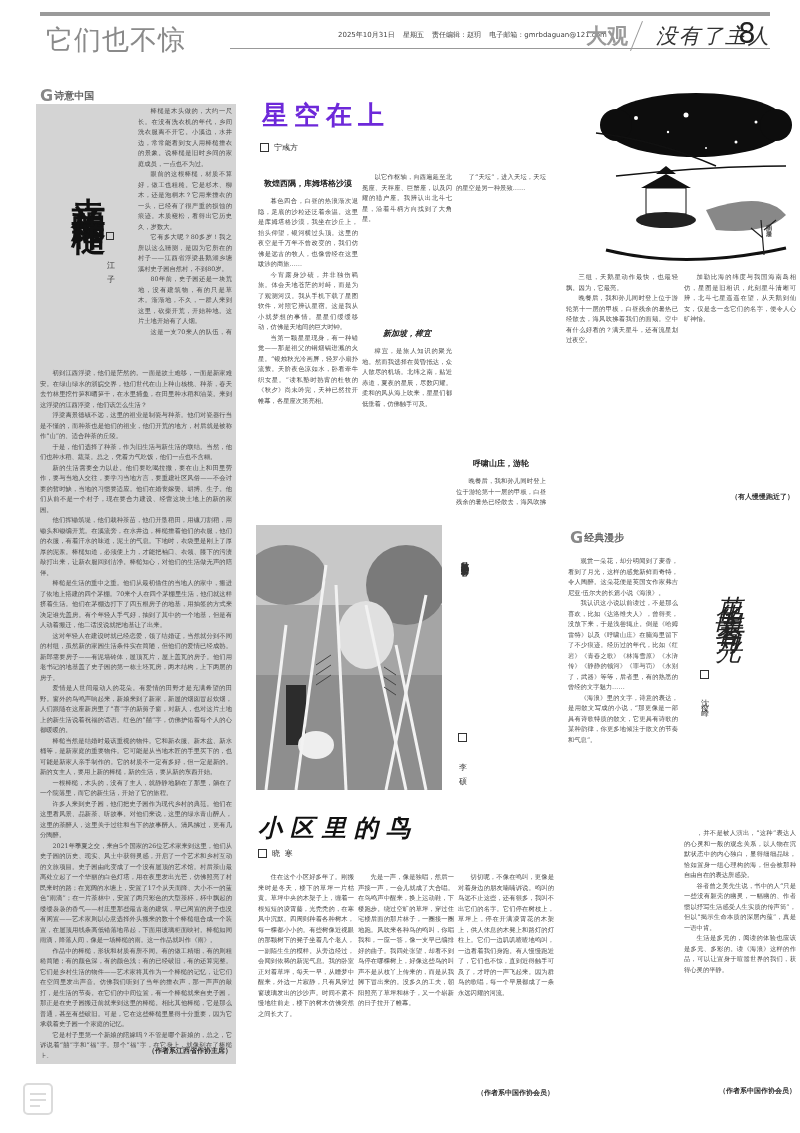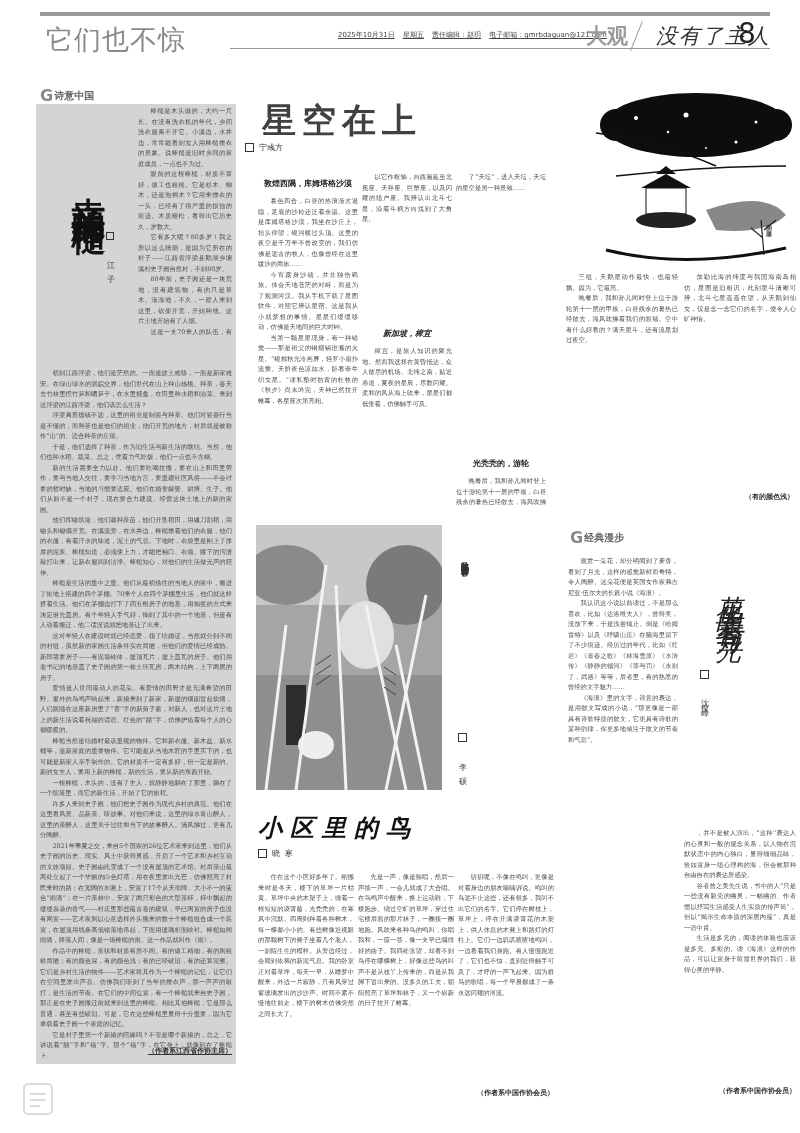--- a/index.html
+++ b/index.html
@@ -6,40 +6,40 @@
   body {
     width: 800px; height: 1133px; background: #ffffff; position: relative; overflow: hidden;
     font-family: "DejaVu Serif", "Liberation Serif", serif; color: #2a2a2a;
   }
   .abs { position: absolute; }
   
   .top-bar { left: 40px; top: 12px; width: 730px; height: 4px; background: #9a9a9a; }
   .mast-title { left: 46px; top: 22px; font-size: 27px; letter-spacing: 1px; color: #8a8a8a; font-family: "DejaVu Serif", serif; }
   .mast-line { left: 230px; top: 48px; width: 540px; height: 1px; background: #999; }
   .mast-meta { left: 338px; top: 30px; font-size: 7px; color: #444; font-family: "DejaVu Sans", sans-serif; white-space: nowrap; }
-  .mast-meta span { margin-right: 6px; text-decoration: underline; }
+  .mast-meta span { margin-right: 6px; }
   .mast-section { left: 586px; top: 22px; font-size: 21px; color: #9a9a9a; font-family: "DejaVu Sans", sans-serif; font-weight: bold; }
   .mast-divider { left: 636px; top: 20px; width: 1px; height: 32px; background: #999; transform: rotate(22deg); }
   .mast-logo { left: 656px; top: 22px; font-size: 21px; color: #333; font-style: italic; letter-spacing: 2px; font-family: "DejaVu Serif", serif; }
   .mast-page { left: 738px; top: 17px; font-size: 28px; color: #222; font-family: "DejaVu Sans", sans-serif; }
 
   
   .sec-tag { font-family: "DejaVu Sans", sans-serif; font-size: 10px; color: #666; display: flex; align-items: center; gap: 1px; font-weight: bold; }
   .sec-tag .g { font-size: 16px; color: #888; font-weight: bold; }
 
   
   .left-panel { left: 36px; top: 104px; width: 200px; height: 960px; background: #d4d4d4; }
   .left-title { left: 66px; top: 170px; font-size: 34px; font-weight: bold; color: #111; writing-mode: vertical-rl; letter-spacing: 6px; font-family: "DejaVu Sans", sans-serif; }
   .left-author { left: 104px; top: 232px; font-size: 8px; color: #333; writing-mode: vertical-rl; letter-spacing: 6px; }
   .text-block { font-size: 6.3px; line-height: 10.5px; color: #4a4a4a; text-align: justify; overflow: hidden; }
   .text-block p { margin: 0; text-indent: 2em; }
   .sign { font-size: 7px; font-weight: bold; color: #333; text-align: right; font-family: "DejaVu Sans", sans-serif; }
 
   
-  .art1-title { left: 262px; top: 98px; font-size: 34px; font-weight: bold; color: #404040; letter-spacing: 6px; font-family: "DejaVu Sans", sans-serif; }
+  .art1-title { left: 262px; top: 98px; font-size: 26px; font-weight: bold; color: #6d28d9; letter-spacing: 6px; font-family: "DejaVu Sans", sans-serif; }
   .byline { font-size: 8px; color: #333; display: flex; align-items: center; gap: 5px; }
   .box { width: 7px; height: 7px; border: 1px solid #333; display: inline-block; }
   .subhead { font-size: 8px; font-weight: bold; color: #222; text-align: center; font-family: "DejaVu Sans", sans-serif; }
 
   
   .star-illus { left: 586px; top: 70px; width: 210px; height: 200px; }
   .illus-credit { left: 764px; top: 220px; font-size: 6px; writing-mode: vertical-rl; color: #333; }
 
   .forest-img { left: 256px; top: 525px; width: 186px; height: 265px; background: #9a9a9a; overflow: hidden; }
   .forest-caption { left: 458px; top: 555px; font-size: 8px; font-weight: bold; writing-mode: vertical-rl; color: #333; letter-spacing: 1px; font-family: "DejaVu Sans", sans-serif; }
@@ -99,56 +99,56 @@
   <p>棒槌是生活的重中之重。他们从最初借住的当地人的家中，搬进了依地上搭建的四个茅棚。70来个人在四个茅棚里生活，他们就这样挤着生活。他们在茅棚边打下了四五根房子的地基，用抽签的方式来决定谁先盖房。有个年轻人手气好，抽到了其中的一个地基，但是有人动着搬迁，他二话没说就把地基让了出来。</p>
   <p>这对年轻人在建设时就已经恋爱，领了结婚证，当然就分到不同的村组，虽然新的家园生活条件实在简陋，但他们的爱情已经成熟。新郎需要房子——有泥墙砖体，屋顶瓦片，屋上盖瓦的房子。他们用老书记的地基盖了史子园的第一栋土坯瓦房，两木结构，上下两层的房子。</p>
   <p>爱情是人世间最动人的花朵。有爱情的田野才是充满希望的田野。窗外的鸟鸣声响起来，新娘来到了新家，新屋的烟囱冒起炊烟，人们跟随在这座新房里了“喜”字的新剪子窗，对新人，也对这片土地上的新生活说着祝福的话语。红色的“囍”字，仿佛护佑着每个人的心都暖暖的。</p>
   <p>棒槌当然是结婚时最该重视的物件。它和新衣服、新木盆、新水桶等，是新家庭的重要物件。它可能是从当地木匠的手里买下的，也可能是新家人亲手制作的。它的材质不一定有多好，但一定是新的。新的女主人，要用上新的棒槌，新的生活，要从新的东西开始。</p>
   <p>一根棒槌，木头的，没有了主人，就静静地躺在了那里，躺在了一个院落里，而它的新生活，开始了它的旅程。</p>
   <p>许多人来到史子园，他们把史子园作为现代乡村的典范。他们在这里看风景、品新茶、听故事。对他们来说，这里的绿水青山醉人，这里的茶醉人，这里关于过往和当下的故事醉人。清风拂过，更有几分陶醉。</p>
   <p>2021年季夏之交，来自5个国家的26位艺术家来到这里，他们从史子园的历史、现实、风土中获得灵感，开启了一个艺术和乡村互动的文旅项目。史子园由此变成了一个没有屋顶的艺术馆。村后茶山最高处立起了一个华丽的白色灯塔，用在夜里发出光芒，仿佛照亮了村民来时的路；在宽阔的水塘上，安置了17个从天而降、大小不一的蓝色“雨滴”；在一片茶林中，安置了两只彩色的大型茶杯，杯中飘起的缕缕袅袅的香气——村庄里那些最古老的建筑，早已闲置的房子也没有闲置——艺术家则以心意选择外头搬来的数十个棒槌组合成一个装置，在屋顶用线条高低错落地吊起，下面用玻璃柜面映衬。棒槌如同雨滴，降落人间，像是一场棒槌的雨。这一作品就叫作《雨》。</p>
   <p>作品中的棒槌，形状和材质有所不同。有的做工精细，有的则粗糙简陋；有的颜色深，有的颜色浅；有的已经破旧，有的还算完整。它们是乡村生活的物件——艺术家将其作为一个棒槌的记忆，让它们在空间里发出声音。仿佛我们听到了当年的捶衣声，那一声声的敲打，是生活的节奏。在它们的中间位置，有一个棒槌就来自史子园，那正是在史子园搬迁前就来到这里的棒槌。相比其他棒槌，它是那么普通，甚至有些破旧。可是，它在这些棒槌里显得十分重要，因为它承载着史子园一个家庭的记忆。</p>
   <p>它是村子里第一个新娘的陪嫁吗？不管是哪个新娘的，总之，它诉说着“囍”字和“福”字。那个“福”字，在它身上，就像刻在了棒槌上。</p>
 </div>
-<div class="abs sign" style="left:120px;top:1046px;width:112px;text-decoration:underline;">（作者系江西省作协主席）</div>
+<div class="abs sign" style="left:120px;top:1046px;width:112px;">（作者系江西省作协主席）</div>
 
 <div class="abs art1-title">星空在上</div>
-<div class="abs byline" style="left:245px;top:142px;">
+<div class="abs byline" style="left:260px;top:142px;">
   <span class="box"></span>
   <span>宁彧方</span>
 </div>
 
 <div class="abs subhead" style="left:258px;top:178px;width:100px;">敦煌西隅，库姆塔格沙漠</div>
 <div class="abs text-block" style="left:258px;top:196px;width:100px;height:310px;">
   <p>暮色四合，白昼的热浪渐次退隐，足底的沙粒还泛着余温。这里是库姆塔格沙漠，我坐在沙丘上，抬头仰望，银河横过头顶。这里的夜空是千万年不曾改变的，我们仿佛是远古的牧人，也像曾经在这里跋涉的商旅……</p>
   <p>今宵露身沙碛，并非独伤羁旅。体会天地苍茫的对峙，而是为了观测河汉。我从手机下载了星图软件，对照它辨认星宿。这是我从小就梦想的事情。星星们缓缓移动，仿佛是天地间的巨大时钟。</p>
   <p>当第一颗星星现身，有一种错觉——那是祖父的铜烟锅迸溅的火星。“银烛秋光冷画屏，轻罗小扇扑流萤。天阶夜色凉如水，卧看牵牛织女星。”读私塾时熟背的杜牧的《秋夕》尚未吟完，天神已然拉开帷幕，各星座次第亮相。</p>
 </div>
 <div class="abs text-block" style="left:362px;top:172px;width:90px;height:140px;">
   <p>以它作枢轴，向西遍延至北冕座、天秤座、巨蟹座，以及闪耀的猎户座。我辨认出北斗七星，沿着斗柄方向找到了大角星。</p>
 </div>
 <div class="abs subhead" style="left:362px;top:328px;width:90px;font-style:italic;">新加坡，樟宜</div>
 <div class="abs text-block" style="left:362px;top:346px;width:90px;height:160px;">
   <p>樟宜，是旅人知识的聚光地。然而我选择在黄昏抵达，众人散尽的机场。北纬之南，贴近赤道，夏夜的星辰，尽数闪耀。柔和的风从海上吹来，星星们都低垂着，仿佛触手可及。</p>
 </div>
 <div class="abs text-block" style="left:456px;top:172px;width:90px;height:270px;">
   <p>了“天坛”，进入天坛，天坛的星空是另一种景致……</p>
 </div>
-<div class="abs subhead" style="left:456px;top:458px;width:90px;">光秃秃的，游轮</div>
+<div class="abs subhead" style="left:456px;top:458px;width:90px;">呼啸山庄，游轮</div>
 <div class="abs text-block" style="left:456px;top:476px;width:90px;height:30px;">
   <p>晚餐后，我和孙儿同时登上位于游轮第十一层的甲板，白昼残余的暑热已经散去，海风吹拂着我们的面颊。空中有什么好看的？满天星斗，还有流星划过夜空。</p>
 </div>
 <div class="abs text-block" style="left:566px;top:272px;width:112px;height:200px;">
   <p>三组，天鹅星动作最快，也最轻飘。因为，它最亮。</p>
   <p>晚餐后，我和孙儿同时登上位于游轮第十一层的甲板，白昼残余的暑热已经散去，海风吹拂着我们的面颊。空中有什么好看的？满天星斗，还有流星划过夜空。</p>
 </div>
 <div class="abs text-block" style="left:684px;top:272px;width:112px;height:200px;">
   <p>加勒比海的纬度与我国海南岛相仿，星图是旧相识，此刻星斗清晰可辨，北斗七星遥遥在望，从天鹅到仙女，仅是念一念它们的名字，便令人心旷神怡。</p>
 </div>
-<div class="abs sign" style="left:684px;top:492px;width:110px;">（有的颜色浅）</div>
+<div class="abs sign" style="left:684px;top:492px;width:110px;">（有人慢慢跑近了）</div>
 
 <svg class="abs star-illus" viewBox="0 0 210 200">
   <ellipse cx="110" cy="55" rx="92" ry="32" fill="#0d0d0d"></ellipse>
   <circle cx="30" cy="55" r="16" fill="#0d0d0d"></circle>
   <circle cx="190" cy="55" r="16" fill="#0d0d0d"></circle>
   <g fill="#fff">
     <circle cx="50" cy="48" r="2"></circle>
       <circle cx="100" cy="45" r="2.5"></circle>
       <circle cx="170" cy="52" r="1.5"></circle>
     <circle cx="82" cy="62" r="1.2"></circle>

